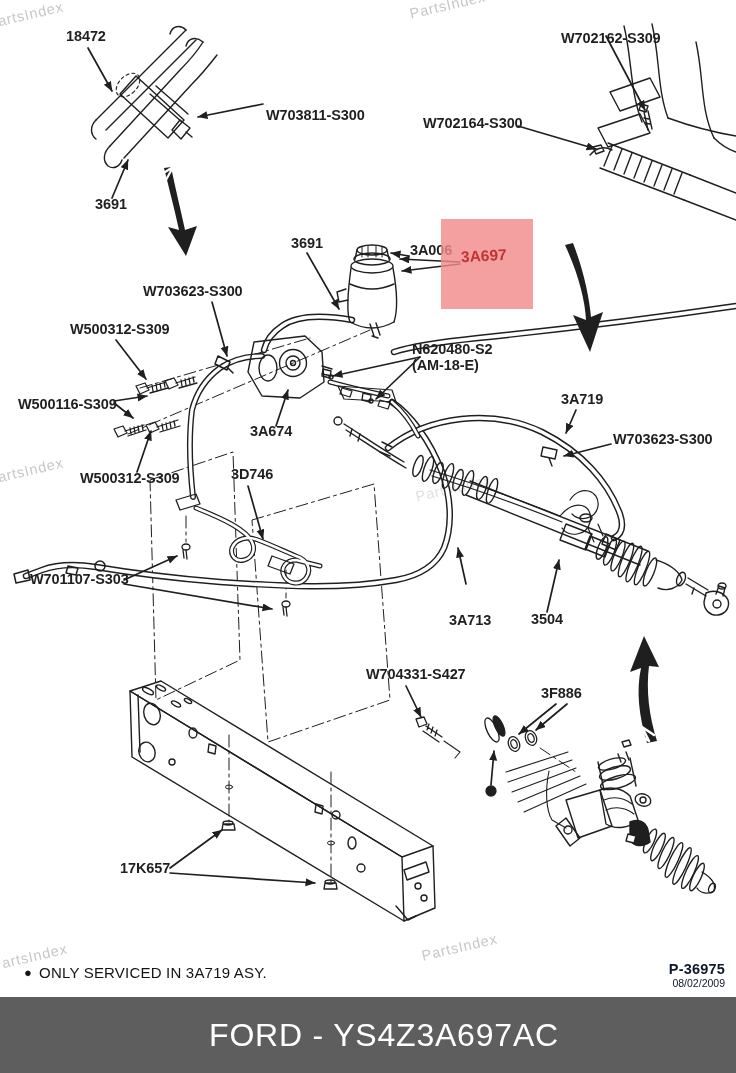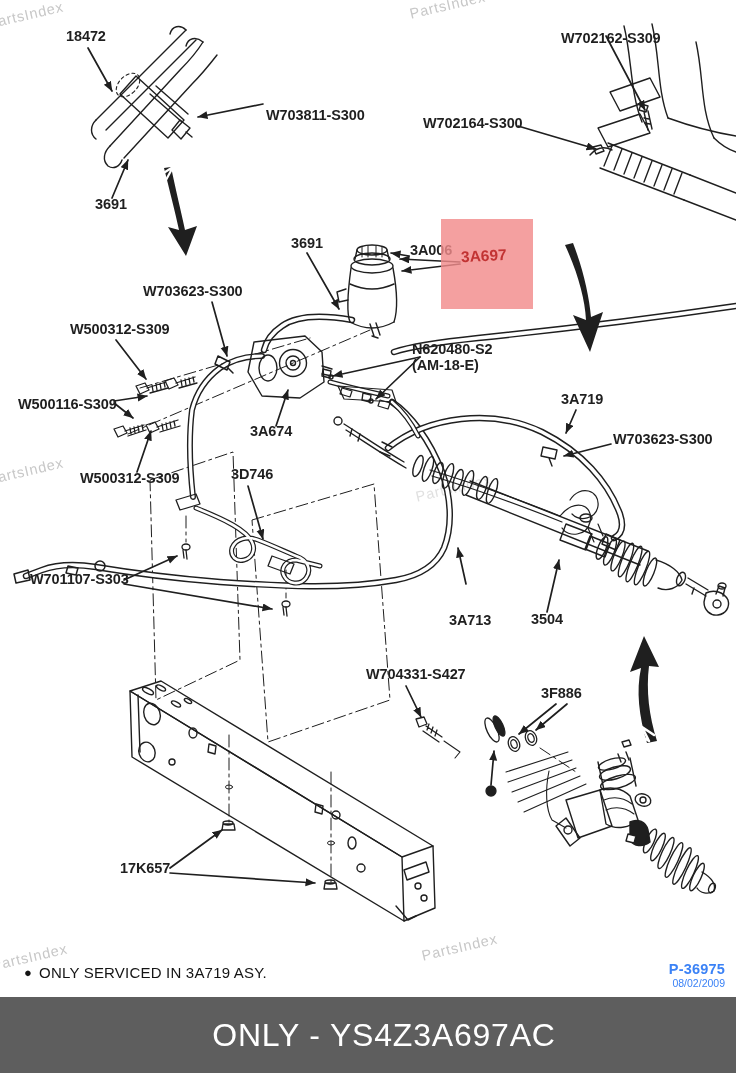--- a/index.html
+++ b/index.html
@@ -26,21 +26,21 @@
   }
   .hllbl{
     position:absolute;left:461px;top:247px;z-index:5;font-size:15.5px;font-weight:600;
     color:var(--hl-text);transform:rotate(-3deg);white-space:nowrap;
   }
   .note{
     position:absolute;left:24px;top:964px;z-index:3;font-size:15px;font-weight:500;
     color:#141414;letter-spacing:.2px;display:flex;align-items:center;gap:7px;
   }
   .note .bullet{font-size:13px;line-height:1;}
-  .plate{position:absolute;right:11px;top:961px;z-index:3;text-align:right;color:#3b82f6;}
+  .plate{position:absolute;right:11px;top:961px;z-index:3;text-align:right;color:#0f172a;}
   .plate .num{font-size:14.5px;font-weight:700;letter-spacing:.2px;}
   .plate .date{font-size:10.5px;font-weight:500;}
   .bar{
     position:absolute;left:0;bottom:0;width:736px;height:76px;z-index:6;
     background:var(--bar-bg);color:var(--bar-text);
     display:flex;align-items:center;justify-content:center;
   }
   .bar .inner{display:flex;gap:38px;transform:translateX(16px);
     font-size:32px;font-weight:500;letter-spacing:.8px;white-space:nowrap;}
 </style>
@@ -355,16 +355,16 @@
     <span class="bullet">●</span>
     <span>ONLY SERVICED IN 3A719 ASY.</span>
   </div>
   <div class="plate">
     <div class="num">P-36975</div>
     <div class="date">08/02/2009</div>
   </div>
 
   <div class="bar">
     <div class="inner">
-      <span>ONLY - YS4Z3A697AC</span>
+      <span>FORD - YS4Z3A697AC</span>
     </div>
   </div>
 </div>
 
 </body></html>

